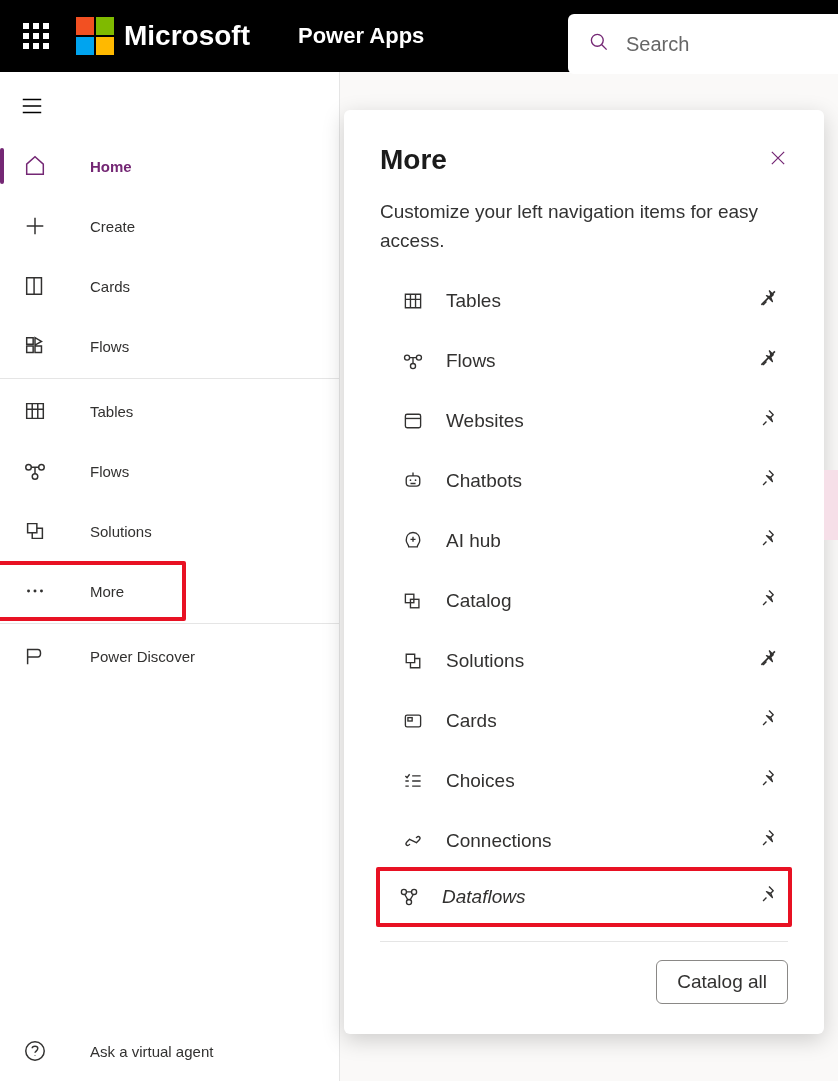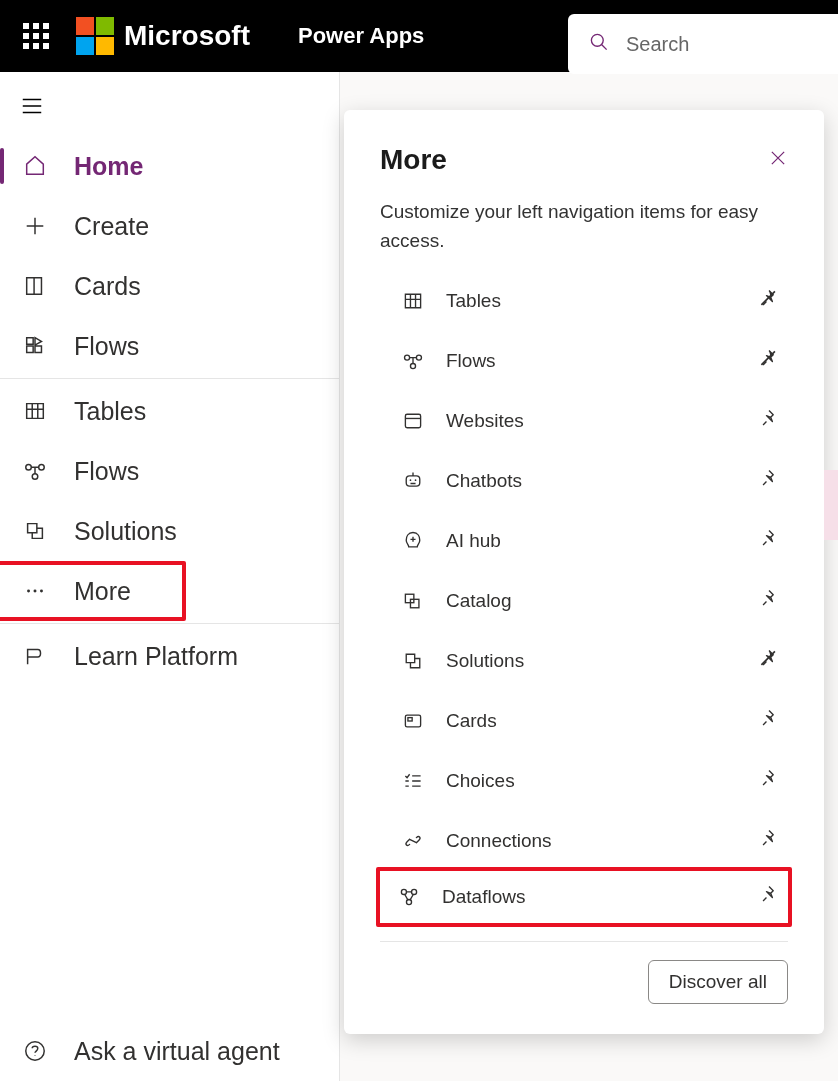--- a/index.html
+++ b/index.html
@@ -19,21 +19,21 @@
   .ms-text { font-size: 28px; font-weight: 600; }
   .app-name { font-size: 22px; font-weight: 600; margin-left: 48px; }
   .search-box { position: absolute; right: 0; top: 14px; background: #fff; border-radius: 6px 0 0 6px; height: 60px; width: 270px; display: flex; align-items: center; padding: 0 20px; color: #555; }
   .search-box .icon { color: #742774; }
   .search-box span.ph { margin-left: 16px; font-size: 20px; color: #666; }
 
   
   .sidebar { position: absolute; top: 72px; left: 0; width: 340px; bottom: 0; background: #fff; border-right: 1px solid #e5e5e5; }
   .hamburger { padding: 22px 20px 14px 20px; }
   .hamburger svg { width: 24px; height: 24px; }
-  .nav-item { display: flex; align-items: center; height: 60px; padding: 0 22px; cursor: pointer; font-size: 25px; color: #323130; position: relative; }
+  .nav-item { display: flex; align-items: center; height: 60px; padding: 0 22px; cursor: pointer; font-size: 15px; color: #323130; position: relative; gap: 16px; }
   .nav-item .icon { width: 26px; height: 26px; display: flex; align-items: center; justify-content: center; color: #323130; }
   .nav-item .label { margin-left: 26px; }
   .nav-item.active { color: #742774; font-weight: 600; }
   .nav-item.active .icon { color: #742774; }
   .nav-item.active::before { content: ""; position: absolute; left: 0; top: 12px; bottom: 12px; width: 4px; background: #742774; border-radius: 2px; }
   .nav-divider { height: 1px; background: #e5e5e5; margin: 2px 0; }
   .red-box-more { border: 4px solid #e81123; border-radius: 2px; width: 190px; margin-left: -4px; }
 
   .sidebar-footer { position: absolute; bottom: 0; left: 0; right: 0; }
 
@@ -41,21 +41,21 @@
   .popup { position: absolute; left: 344px; top: 110px; width: 480px; background: #fff; border-radius: 6px; box-shadow: 0 6px 22px rgba(0,0,0,0.18); padding: 34px 36px 30px 36px; }
   .popup-header { display: flex; justify-content: space-between; align-items: center; }
   .popup-title { font-size: 28px; font-weight: 700; color: #1b1b1b; }
   .popup-close { cursor: pointer; color: #742774; font-size: 20px; }
   .popup-sub { margin-top: 22px; font-size: 19px; color: #333; line-height: 1.5; }
   .popup-list { margin-top: 16px; }
   .popup-item { display: flex; align-items: center; height: 60px; padding: 0 4px 0 20px; cursor: pointer; }
   .popup-item .icon { width: 26px; height: 26px; display: flex; align-items: center; justify-content: center; color: #323130; }
   .popup-item .label { margin-left: 20px; font-size: 19px; color: #323130; flex: 1; }
   .popup-item .pin { width: 26px; height: 26px; color: #323130; cursor: pointer; }
-  .popup-item.red-box { border: 4px solid #e81123; border-radius: 2px; margin: -4px; padding-left: 16px; }
+  .popup-item.red-box { border: 4px solid #e81123; border-radius: 2px; margin: -4px; padding-left: 16px; font-style: italic; }
   .popup-rule { height: 1px; background: #e5e5e5; margin: 18px 0; }
   .discover-btn { float: right; border: 1px solid #8a8886; background: #fff; padding: 10px 20px; font-size: 19px; border-radius: 6px; cursor: pointer; color: #323130; }
   .popup-footer { overflow: hidden; }
 
   
   .bg-bleed { position: absolute; right: 0; top: 72px; width: 10px; bottom: 0; pointer-events: none; }
   .bg-bleed .pink { position:absolute; top:398px; height:70px; right:0; width:14px; background:#f6dfe8;}
   
   svg { fill: none; stroke: currentColor; stroke-width: 1.6; }
 </style>
@@ -265,21 +265,21 @@
   </div>
 
   <div class="nav-divider"></div>
 
   <div class="nav-item">
     <span class="icon">
         <svg width="24" height="24" viewBox="0 0 26 26">
           <use href="#i-pp"></use>
         </svg>
       </span>
-    <span class="label">Learn Platform</span>
+    <span class="label">Power Discover</span>
   </div>
 
   <div class="sidebar-footer">
     <div class="nav-item">
       <span class="icon">
           <svg width="24" height="24" viewBox="0 0 26 26">
             <use href="#i-help"></use>
           </svg>
         </span>
       <span class="label">Ask a virtual agent</span>
@@ -417,19 +417,19 @@
         </span>
       <span class="label">Dataflows</span>
       <span class="pin"><svg width="22" height="22" viewBox="0 0 26 26">
             <use href="#i-pin"></use>
           </svg></span>
     </div>
   </div>
 
   <div class="popup-rule"></div>
   <div class="popup-footer">
-    <button class="discover-btn">Discover all</button>
+    <button class="discover-btn">Catalog all</button>
   </div>
 </div>
 
 <div class="bg-bleed">
   <div class="pink"></div>
 </div>
 
 </body></html>

